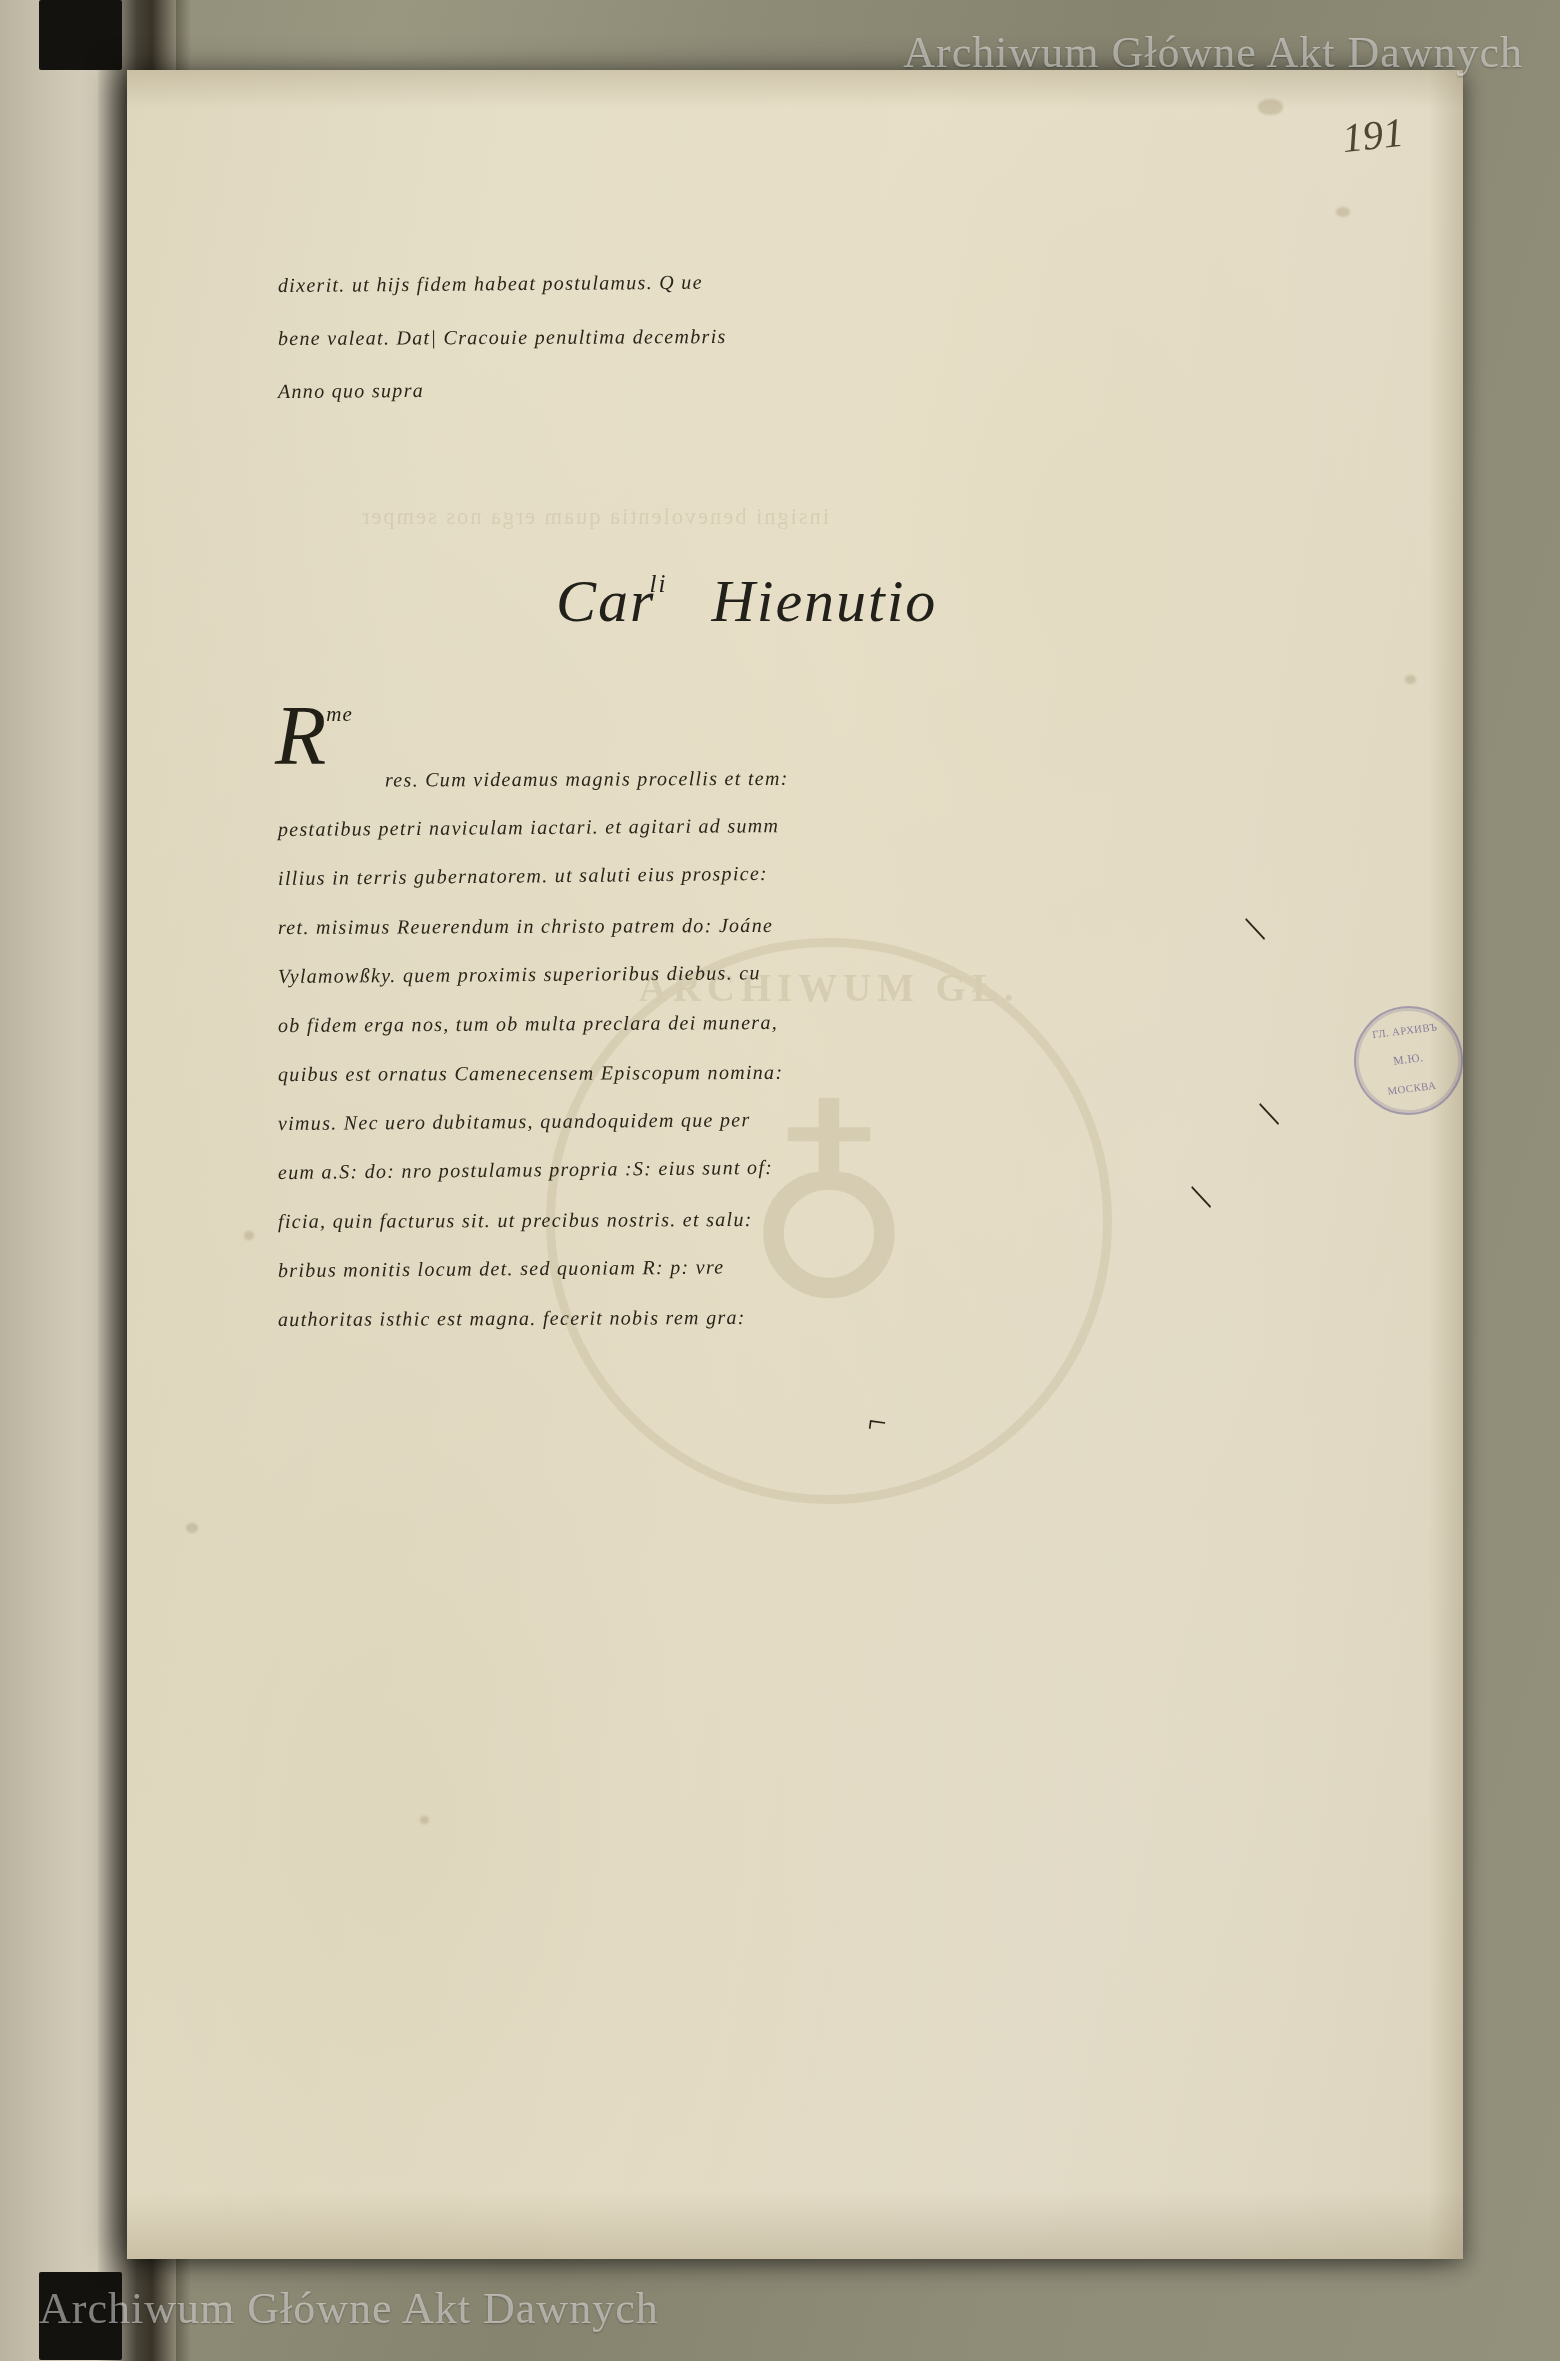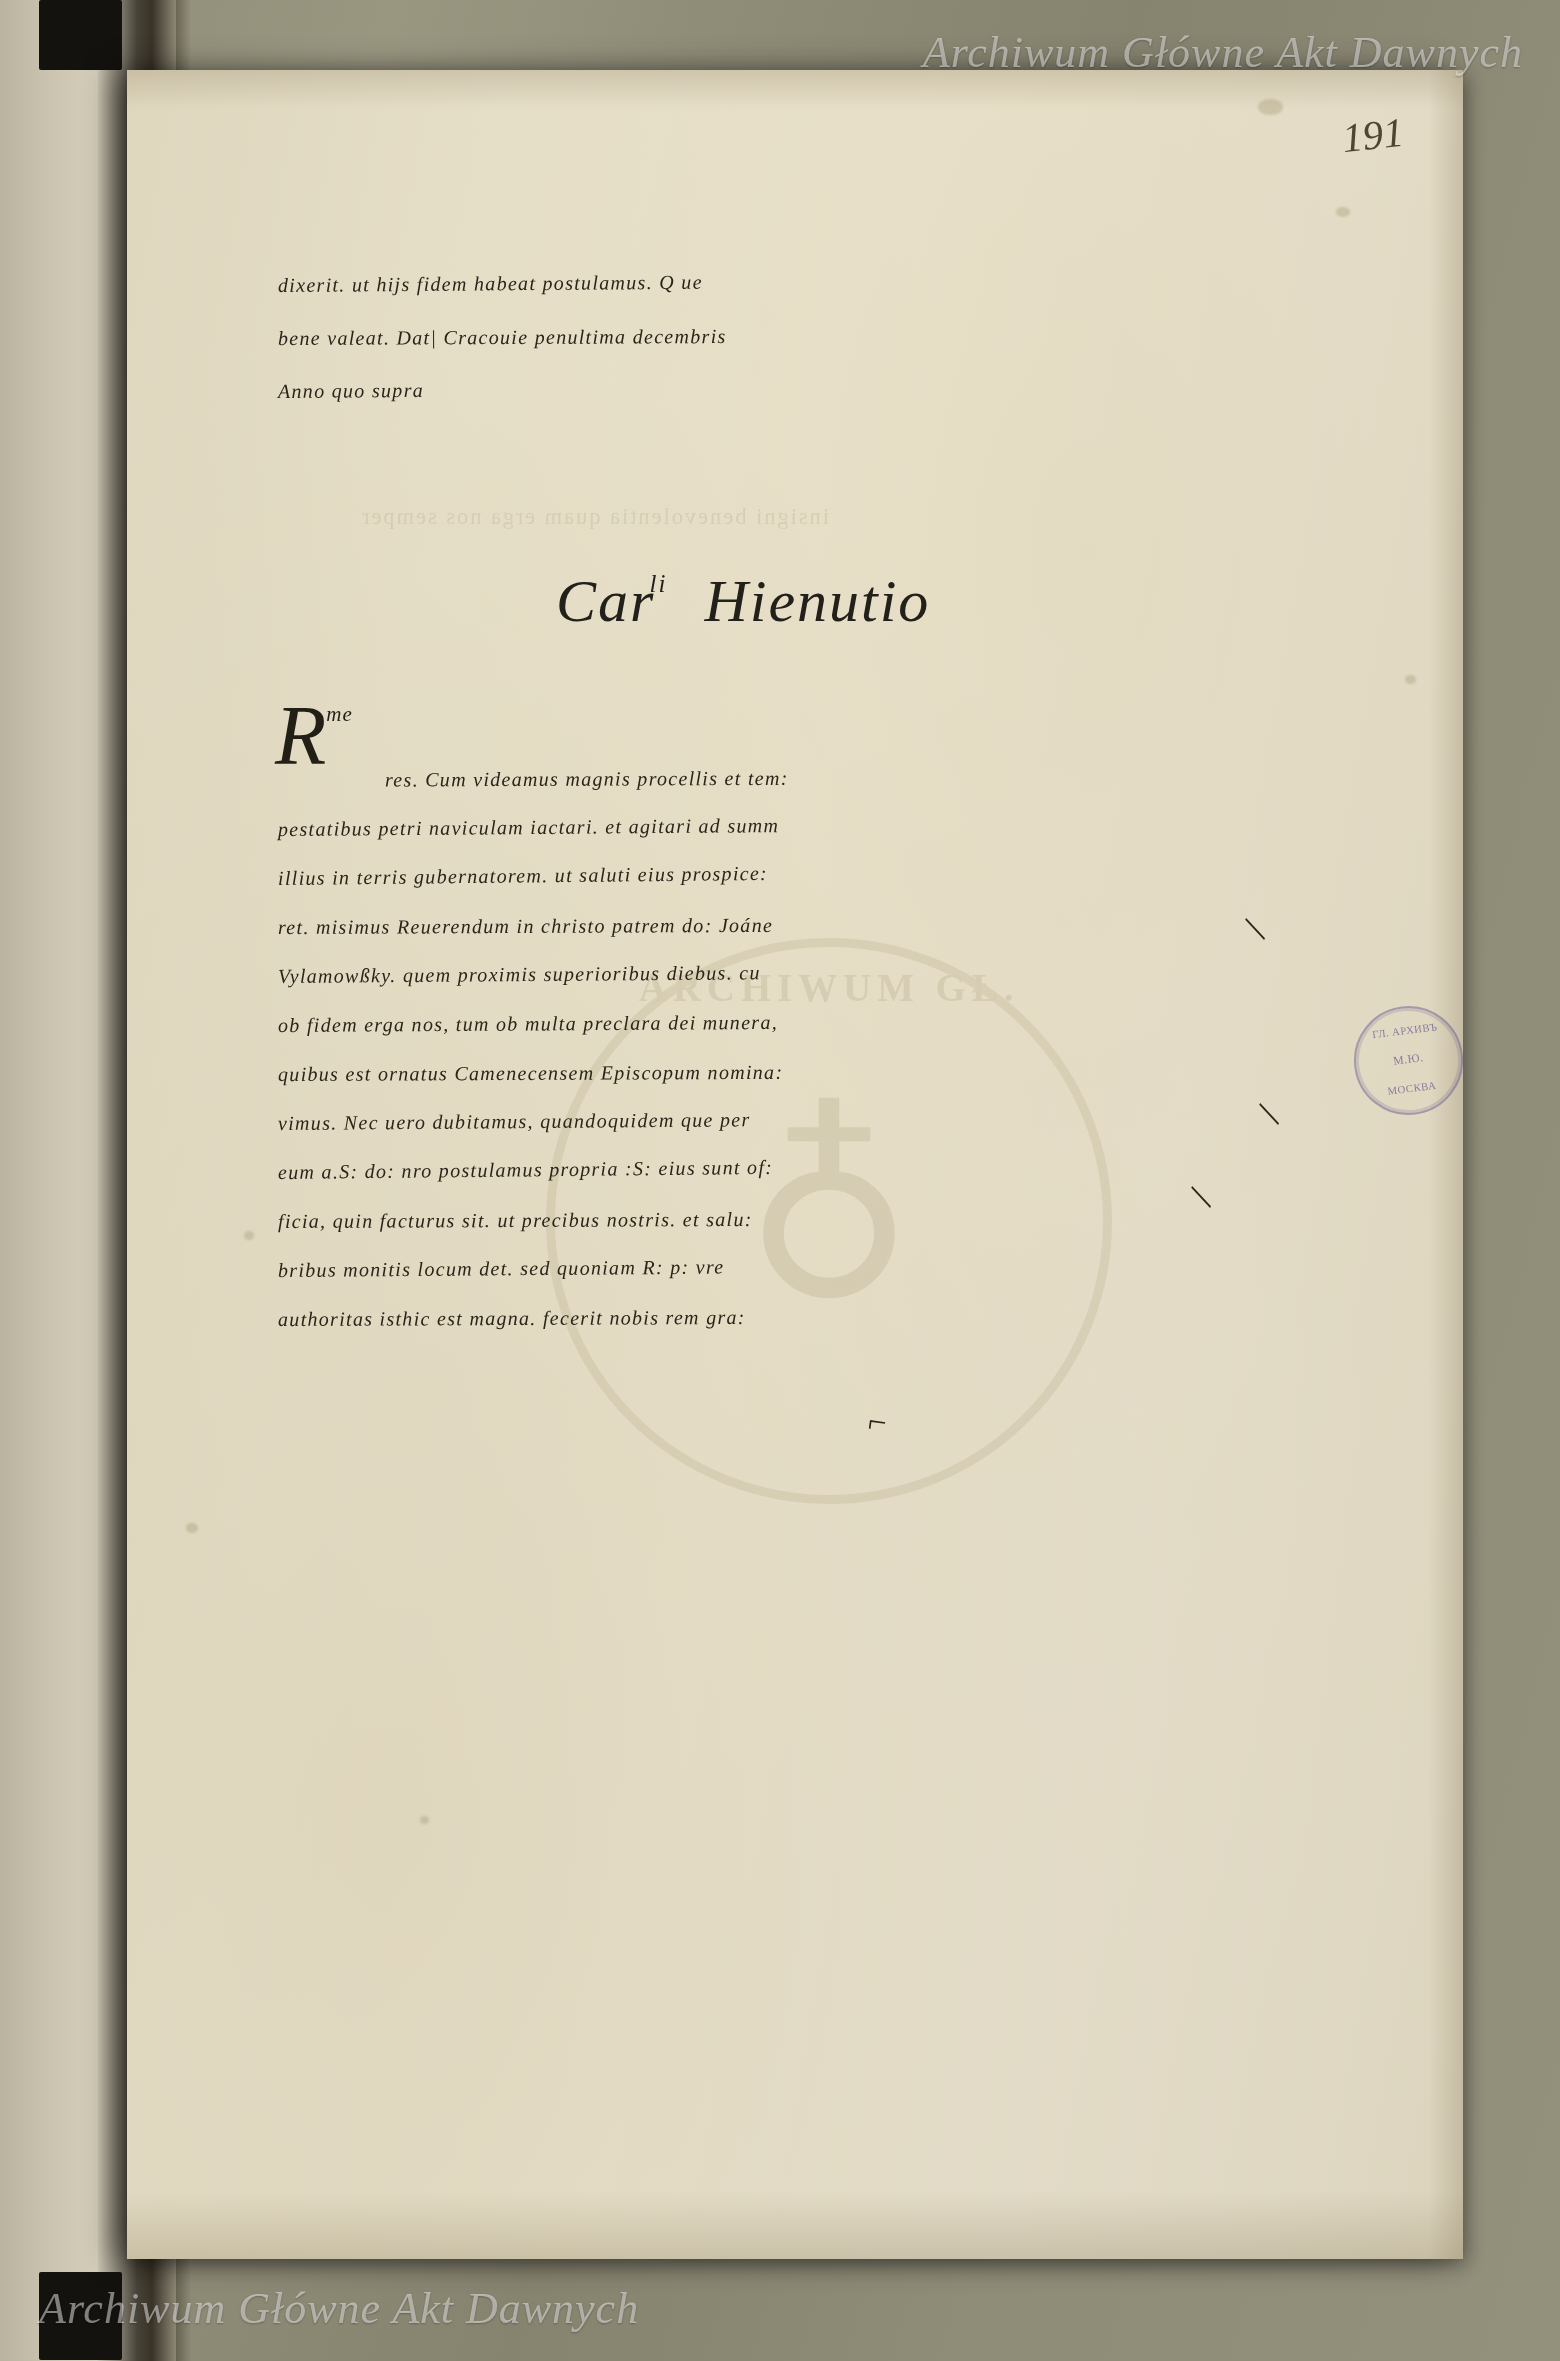--- a/index.html
+++ b/index.html
@@ -99,21 +99,20 @@
     background: rgba(124,104,62,0.22);
     filter: blur(1px);
   }
 
   
   .wm {
     position: absolute;
     color: rgba(255,255,255,0.48);
     font-family: "Liberation Serif", serif;
     font-size: 44px;
-    font-style: italic;
     letter-spacing: 1px;
     white-space: nowrap;
     text-shadow: 0 1px 2px rgba(0,0,0,0.25);
   }
   .wm-top { right: 37px; top: 27px; }
   .wm-bottom { left: 39px; bottom: 27px; }
 
   
   .emboss {
     position: absolute;
@@ -284,21 +283,21 @@
     <div class="folio">191</div>
 
     <div class="ms head-block">
       <div class="ms-line sl1">dixerit. ut hijs fidem habeat postulamus. Q ue</div>
       <div class="ms-line sl2">bene valeat.  Dat| Cracouie penultima decembris</div>
       <div class="ms-line sl1">Anno quo supra</div>
     </div>
 
     <div class="title">
       <span>Car</span><span class="sup">li</span>
-      <span style="margin-left:20px;">Hienutio</span>
+      <span style="margin-left:27px;">Hienutio</span>
     </div>
 
     <div class="initial">
       <span>R</span><span class="sm">me</span>
     </div>
 
     <div class="ms body-block">
       <div class="ms-line sl2 indent">res.  Cum videamus  magnis procellis et tem:</div>
       <div class="ms-line sl1">pestatibus petri naviculam iactari. et agitari ad summ</div>
       <div class="ms-line sl3">illius in terris gubernatorem. ut saluti eius prospice:</div>

